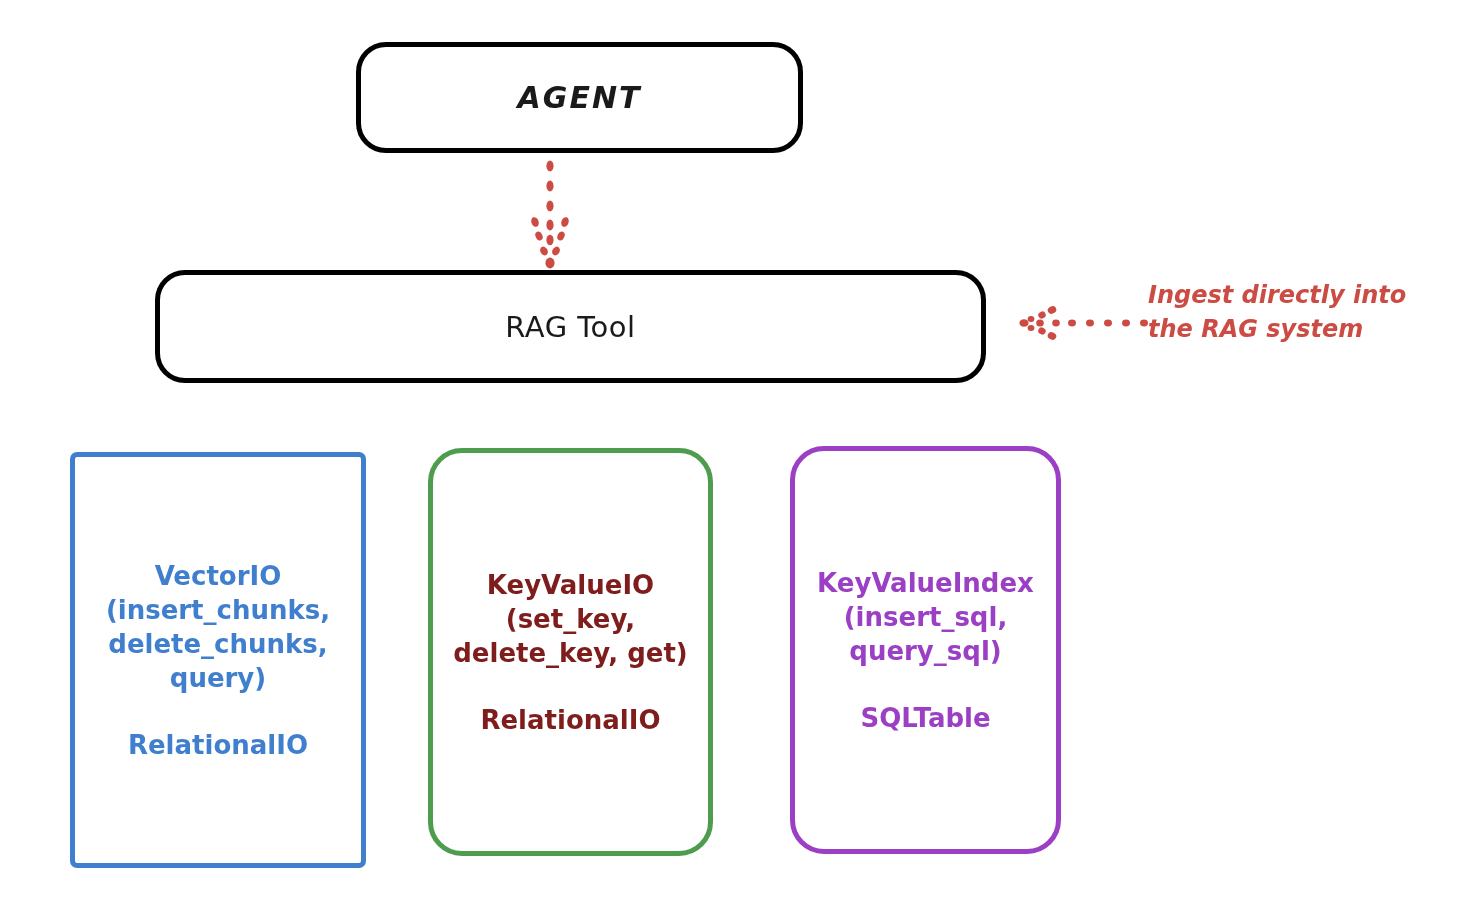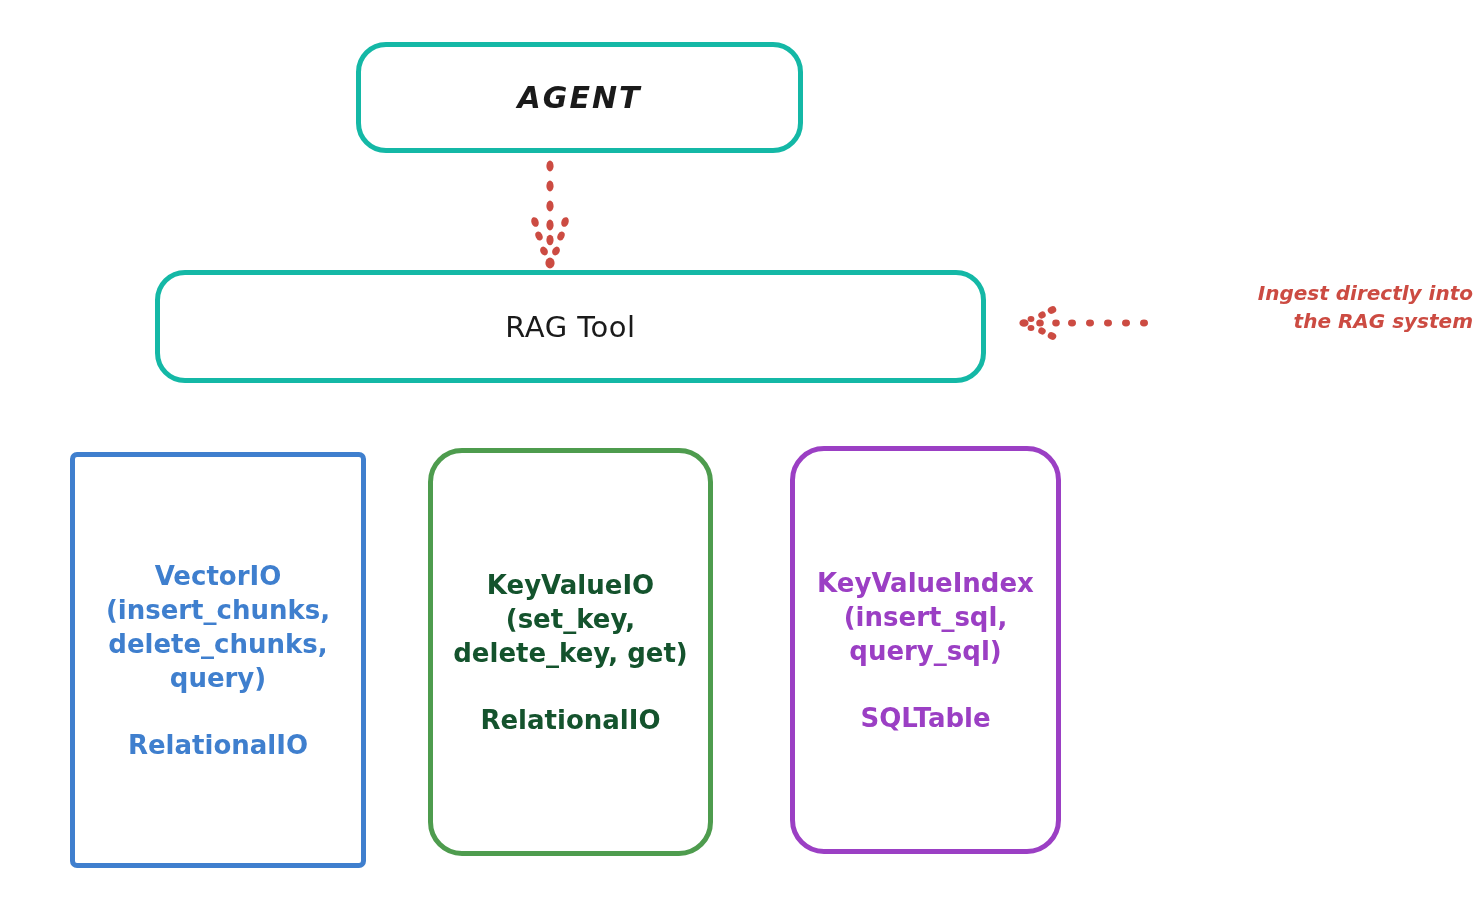--- a/index.html
+++ b/index.html
@@ -28,21 +28,21 @@
     display: flex;
     flex-direction: column;
     align-items: center;
     justify-content: center;
     text-align: center;
     background: transparent;
   }
 
   
   .node-black {
-    border: 5px solid #14b8a6;
+    border: 5px solid #000000;
     border-radius: 30px;
   }
   .node-black .node-title {
     color: #1a1a1a;
   }
 
   #node-agent {
     left: 356px;
     top: 42px;
     width: 447px;
@@ -99,44 +99,44 @@
   #node-vector-io .index-text { color: #3f7fce; }
 
   #node-key-value-io {
     left: 428px;
     top: 448px;
     width: 285px;
     height: 408px;
     border-color: #4e9c4e;
   }
   #node-key-value-io .api-text,
-  #node-key-value-io .index-text { color: #14532d; }
+  #node-key-value-io .index-text { color: #7f1d1d; }
 
   #node-relational-io {
     left: 790px;
     top: 446px;
     width: 271px;
     height: 408px;
     border-color: #9b3fc4;
   }
   #node-relational-io .api-text,
   #node-relational-io .index-text { color: #9b3fc4; }
 
   
   #annotation-ingest {
     position: absolute;
     left: 1148px;
     top: 279px;
     width: 325px;
     color: #cc4b42;
-    font-size: 20px;
+    font-size: 24px;
     line-height: 1.40;
     font-weight: 600;
     font-style: italic;
-    text-align: right;
+    text-align: left;
     white-space: pre-line;
   }
 
   .arrow-svg {
     position: absolute;
     overflow: visible;
   }
   #arrow-agent-to-rag {
     left: 520px;
     top: 160px;

